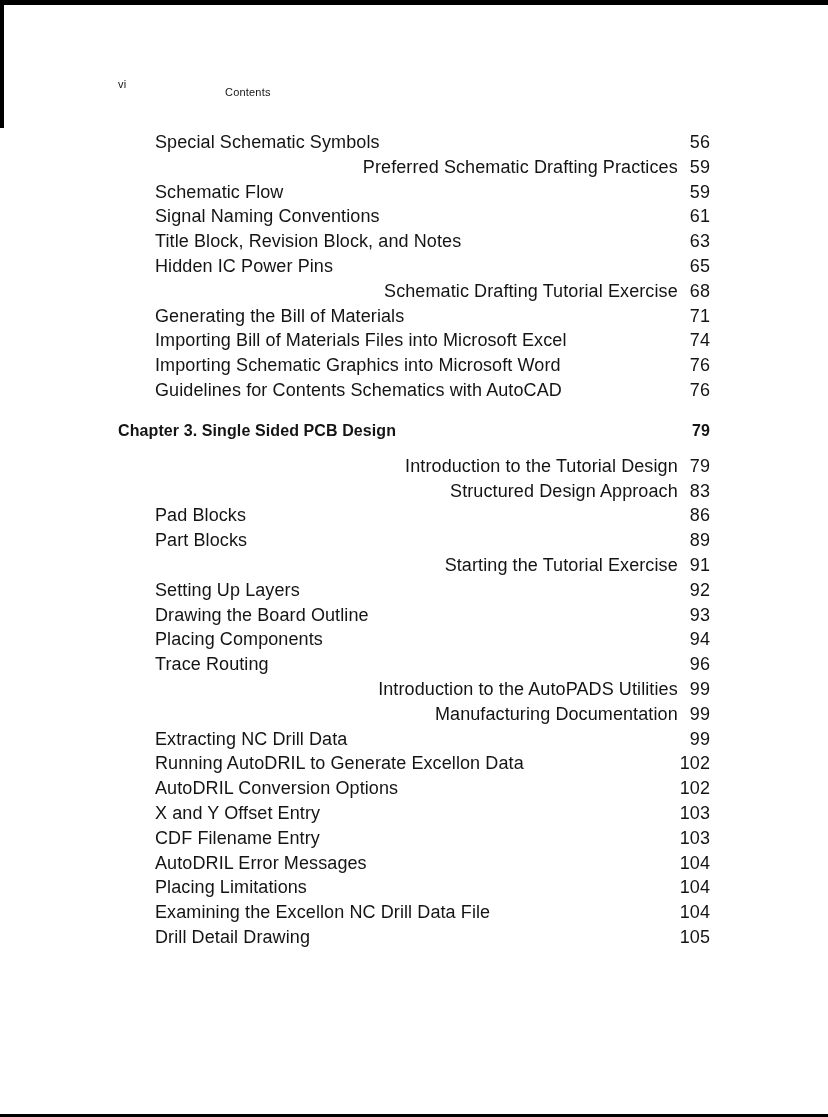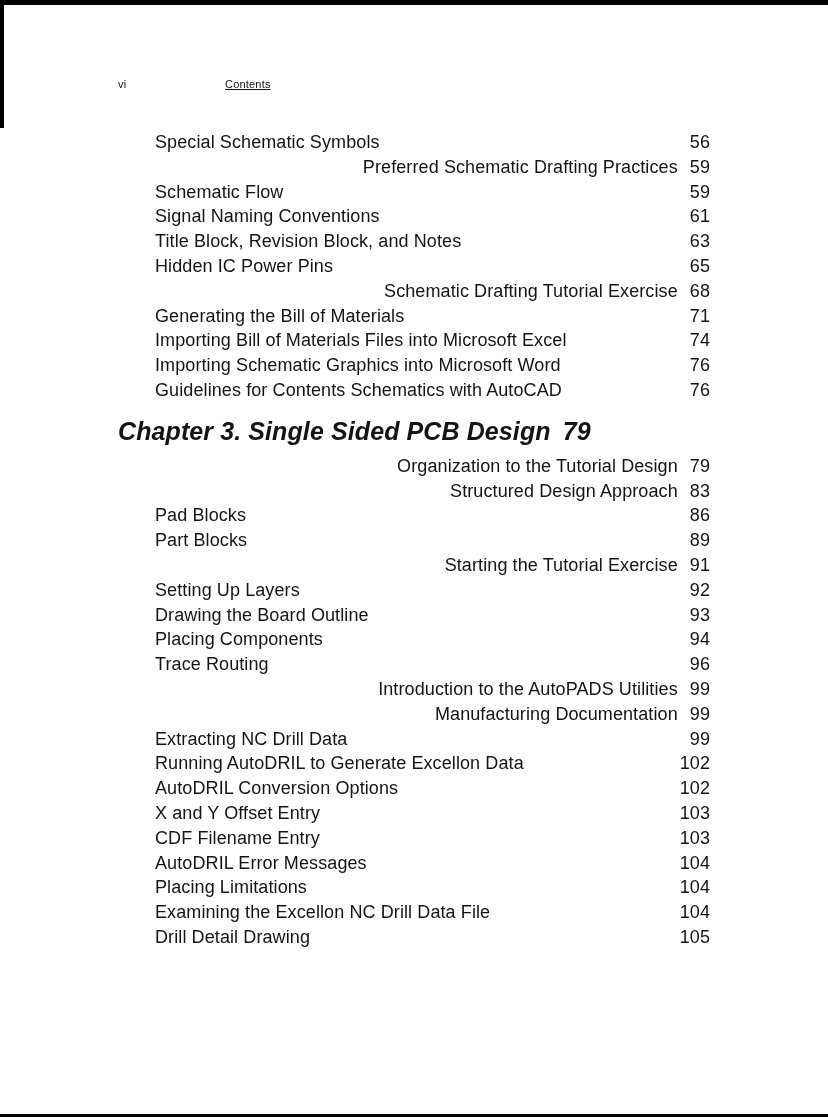--- a/index.html
+++ b/index.html
@@ -30,21 +30,21 @@
   .page-header {
     position: absolute;
     top: 78px;
     left: 118px;
     width: 592px;
     height: 22px;
     font-size: 11px;
     letter-spacing: 0.2px;
   }
   .page-num-label { position: absolute; left: 0; top: 0; }
-  .running-title  { position: absolute; left: 107px; top: 0; text-decoration: underline; }
+  .running-title  { position: absolute; left: 107px; top: 8px; }
 
   .toc {
     position: absolute;
     left: 118px;
     top: 130px;
     width: 592px;
   }
   .toc-row {
     display: flex;
     justify-content: space-between;
@@ -58,29 +58,29 @@
   .indent-1 .toc-label { padding-left: 13px; text-align: right; }
   .indent-2 .toc-label { padding-left: 37px; }
   .toc-page {
     flex: 0 0 auto;
     text-align: right;
     padding-left: 12px;
   }
 
   .chapter-row {
     display: flex;
+    justify-content: space-between;
     align-items: baseline;
-    font-size: 25px;
+    font-size: 16px;
     font-weight: bold;
     letter-spacing: 0.1px;
     margin-top: 14px;
     margin-bottom: 9px;
     line-height: 28px;
     white-space: nowrap;
-    font-style: italic;
   }
 </style>
 </head>
 <body>
 
 <div class="scan-edge-top"></div>
 <div class="scan-edge-left"></div>
 <div class="scan-edge-bottom"></div>
 
 <div class="page-header">
@@ -136,21 +136,21 @@
       </div>
     </div>
 
   <div class="chapter-row">
     <span>Chapter 3. Single Sided PCB Design</span>
     <span class="toc-page">79</span>
   </div>
 
   <div id="section2">
       <div class="toc-row indent-1">
-        <span class="toc-label">Organization to the Tutorial Design</span>
+        <span class="toc-label">Introduction to the Tutorial Design</span>
         <span class="toc-page">79</span>
       </div>
       <div class="toc-row indent-1">
         <span class="toc-label">Structured Design Approach</span>
         <span class="toc-page">83</span>
       </div>
       <div class="toc-row indent-2">
         <span class="toc-label">Pad Blocks</span>
         <span class="toc-page">86</span>
       </div>

